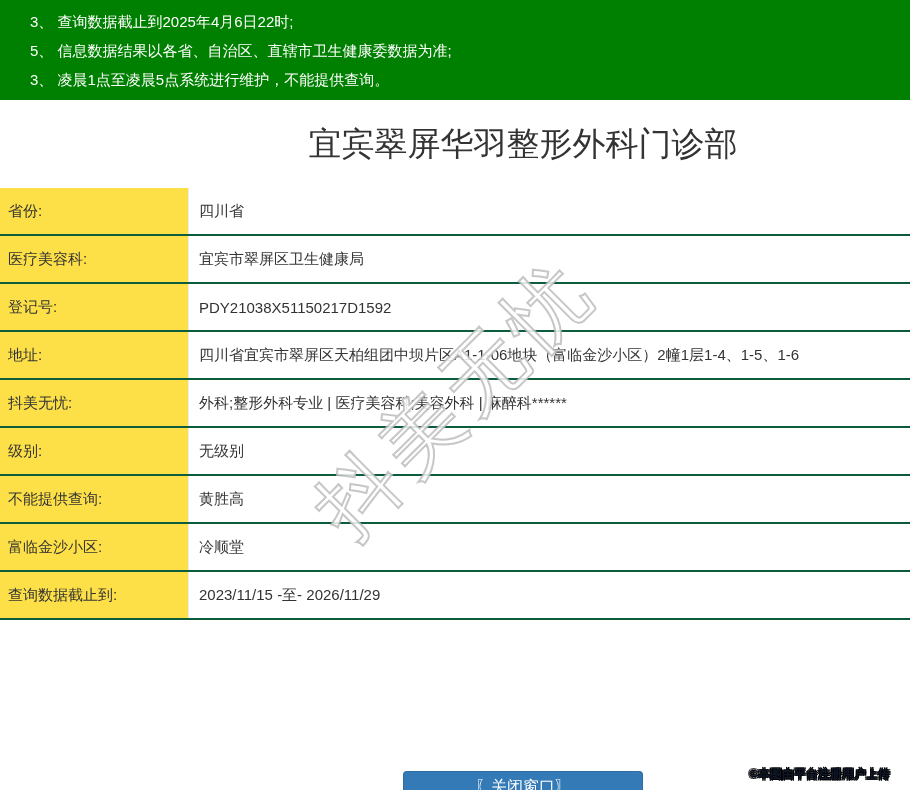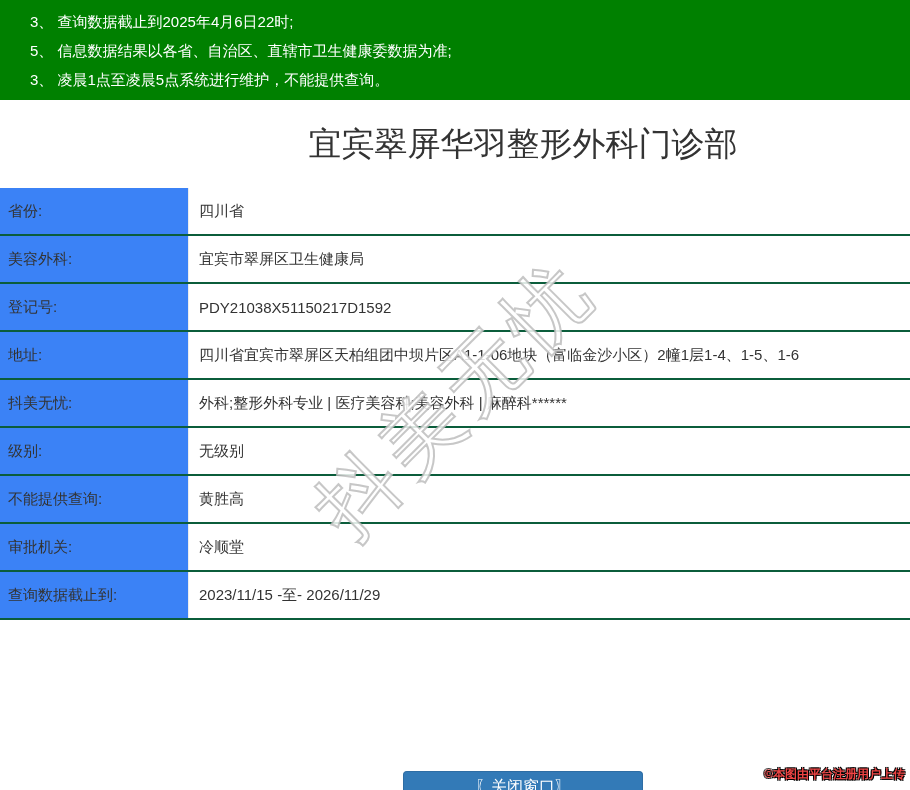--- a/index.html
+++ b/index.html
@@ -51,21 +51,21 @@
     table-layout: fixed;
   }
   .info-table td {
     height: 44px;
     border-bottom: 2px solid #0b5d3b;
     font-size: 15px;
     vertical-align: middle;
   }
   td.lbl {
     width: 179px;
-    background: #3b82f6;
+    background: #fde047;
     padding-left: 8px;
     border-right: 1px solid #ececec;
     color: #333;
   }
   td.val {
     padding-left: 10px;
     color: #333;
   }
   
   .footer {
@@ -98,25 +98,25 @@
     white-space: nowrap;
     color: rgba(255, 255, 255, 0.85);
     -webkit-text-stroke: 2px rgba(185, 185, 185, 0.8);
     text-stroke: 2px rgba(185, 185, 185, 0.8);
     pointer-events: none;
     z-index: 50;
     font-weight: 400;
   }
   .credit {
     position: absolute;
-    right: 5px;
+    right: 20px;
     bottom: 7px;
     font-size: 12px;
     font-weight: 700;
-    color: #ef4444;
+    color: #0f172a;
     text-shadow: -1px -1px 0 #000, 1px -1px 0 #000, -1px 1px 0 #000, 1px 1px 0 #000;
     z-index: 60;
     margin-top: 12px;
   }
 </style>
 </head>
 <body>
 
 <div class="page">
 
@@ -128,21 +128,21 @@
 
   <div class="page-title">宜宾翠屏华羽整形外科门诊部</div>
 
   <table class="info-table">
     <tbody>
       <tr>
         <td class="lbl">省份:</td>
         <td class="val">四川省</td>
       </tr>
       <tr>
-        <td class="lbl">美容外科:</td>
+        <td class="lbl">医疗美容科:</td>
         <td class="val">宜宾市翠屏区卫生健康局</td>
       </tr>
       <tr>
         <td class="lbl">登记号:</td>
         <td class="val">PDY21038X51150217D1592</td>
       </tr>
       <tr>
         <td class="lbl">地址:</td>
         <td class="val">四川省宜宾市翠屏区天柏组团中坝片区A1-1-06地块（富临金沙小区）2幢1层1-4、1-5、1-6</td>
       </tr>
@@ -152,21 +152,21 @@
       </tr>
       <tr>
         <td class="lbl">级别:</td>
         <td class="val">无级别</td>
       </tr>
       <tr>
         <td class="lbl">不能提供查询:</td>
         <td class="val">黄胜高</td>
       </tr>
       <tr>
-        <td class="lbl">审批机关:</td>
+        <td class="lbl">富临金沙小区:</td>
         <td class="val">冷顺堂</td>
       </tr>
       <tr>
         <td class="lbl">查询数据截止到:</td>
         <td class="val">2023/11/15 -至- 2026/11/29</td>
       </tr>
     </tbody>
   </table>
 
   <div class="footer">

